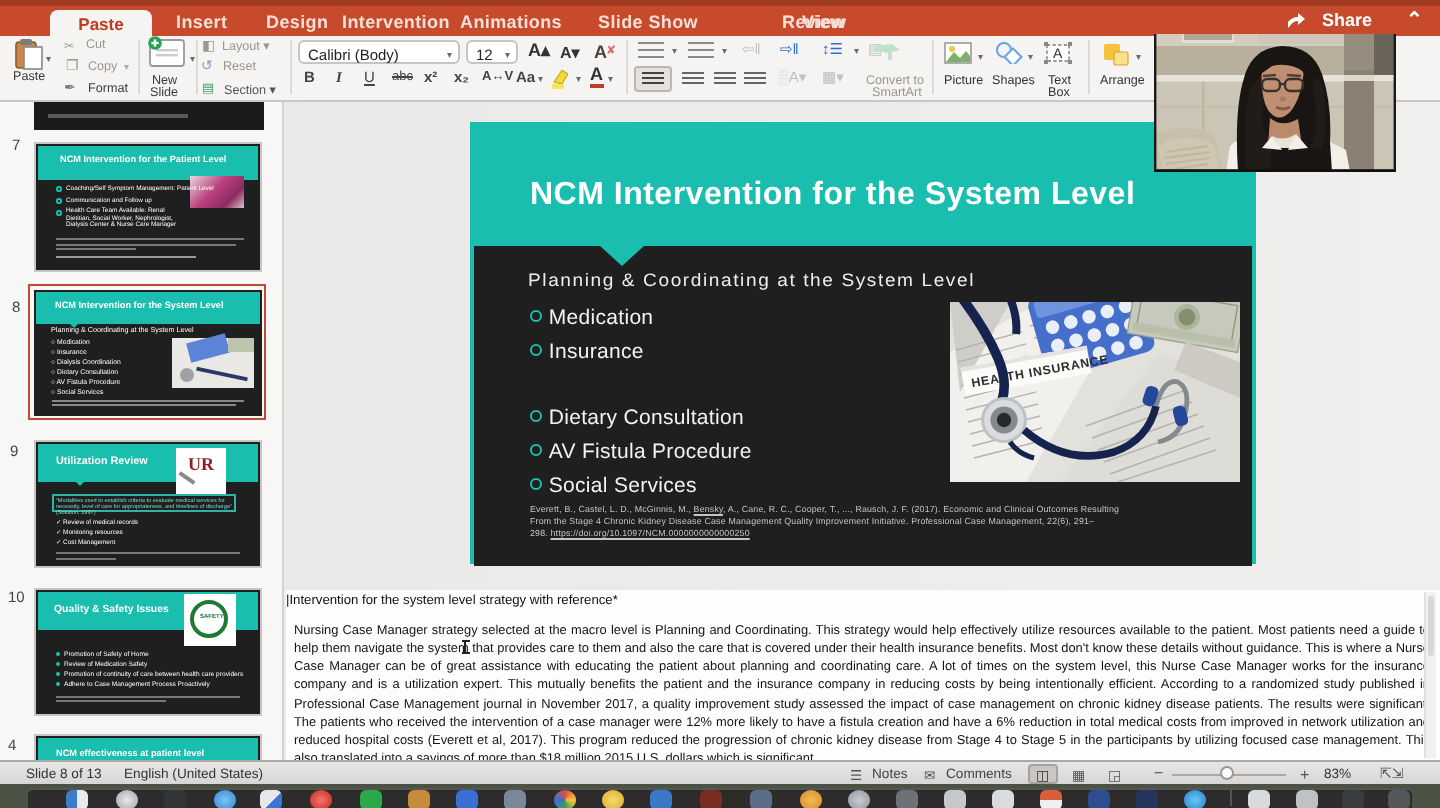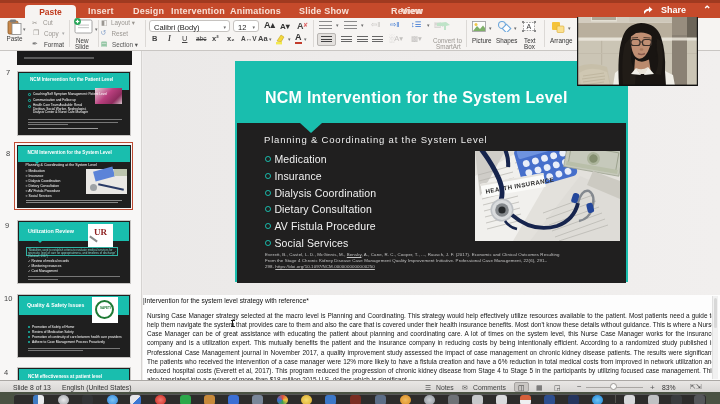--- a/index.html
+++ b/index.html
@@ -263,21 +263,20 @@
       <span class="ttitle" style="left:10px;top:6px;font-size:4.6px;">NCM effectiveness at patient level</span>
     </div>
   </div>
   <div class="abs" id="slide">
     <div class="abs" id="darkbox"></div>
     <div class="abs" id="notch"></div>
     <span class="abs" id="stitle">NCM Intervention for the System Level</span>
     <span class="abs" id="ssub">Planning &amp; Coordinating at the System Level</span>
     <span class="bullet" style="top:92px;"><span class="ring"></span>Medication</span>
     <span class="bullet" style="top:109px;"><span class="ring"></span>Insurance</span>
-    <span class="bullet" style="top:126px;"><span class="ring"></span>Dialysis Coordination</span>
     <span class="bullet" style="top:159px;"><span class="ring"></span>AV Fistula Procedure</span>
     <span class="bullet" style="top:142px;"><span class="ring"></span>Dietary Consultation</span>
     <span class="bullet" style="top:176px;"><span class="ring"></span>Social Services</span>
     <div class="abs" id="cite">Everett, B., Castel, L. D., McGinnis, M., <u>Bensky</u>, A., Cane, R. C., Cooper, T., ..., Rausch, J. F. (2017). Economic and Clinical Outcomes Resulting<br>From the Stage 4 Chronic Kidney Disease Case Management Quality Improvement Initiative. Professional Case Management, 22(6), 291–<br>298. <u>https://doi.org/10.1097/NCM.0000000000000250</u></div>
     <svg class="abs" id="photo" style="left:240px;top:90px" width="145" height="90" viewBox="0 0 145 90">
       <rect x="0" y="0" width="145" height="90" fill="#E3E1DC"></rect>
       <path d="M0 25 L45 0 L90 0 L38 90 L0 90 Z" fill="#F1F0ED"></path>
       <path d="M55 90 L105 25 L145 42 L145 90 Z" fill="#DEDCD7"></path>
       <path d="M0 0 L30 0 L5 45 Z" fill="#CFCDC8"></path>
       <g stroke="#B5B3AE" stroke-width="0.7">

